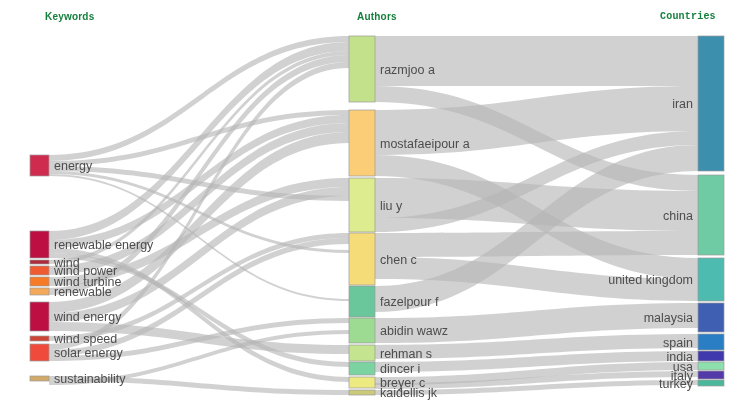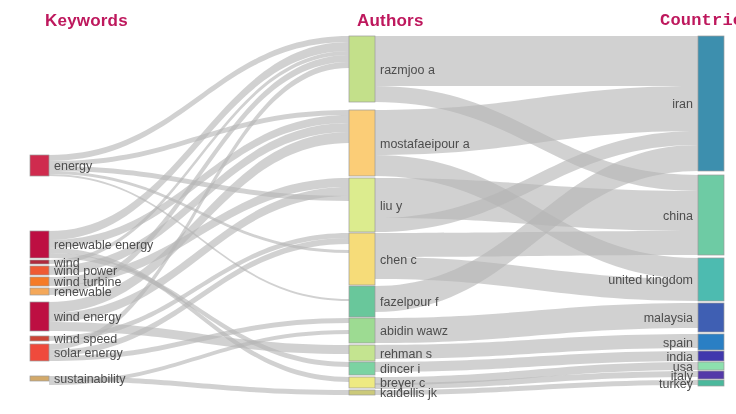--- a/index.html
+++ b/index.html
@@ -10,23 +10,23 @@
   #stage {
     position: relative;
     width: 736px;
     height: 414px;
     background: #ffffff;
     overflow: hidden;
     font-family: "Liberation Sans", sans-serif;
   }
   .col-header {
     position: absolute;
-    font-size: 17px;
+    font-size: 10px;
     font-weight: bold;
-    color: #be185d;
+    color: #15803d;
     letter-spacing: 0.2px;
     white-space: nowrap;
     padding-left: 12px;
   }
   #hdr-keywords { left: 33px; top: 11px; }
   #hdr-authors  { left: 345px; top: 11px; }
   #hdr-countries{ left: 648px; top: 11px; font-family: Liberation Mono, monospace; }
   svg { position: absolute; left: 0; top: 0; }
   .node-label {
     font-family: "Liberation Sans", sans-serif;

